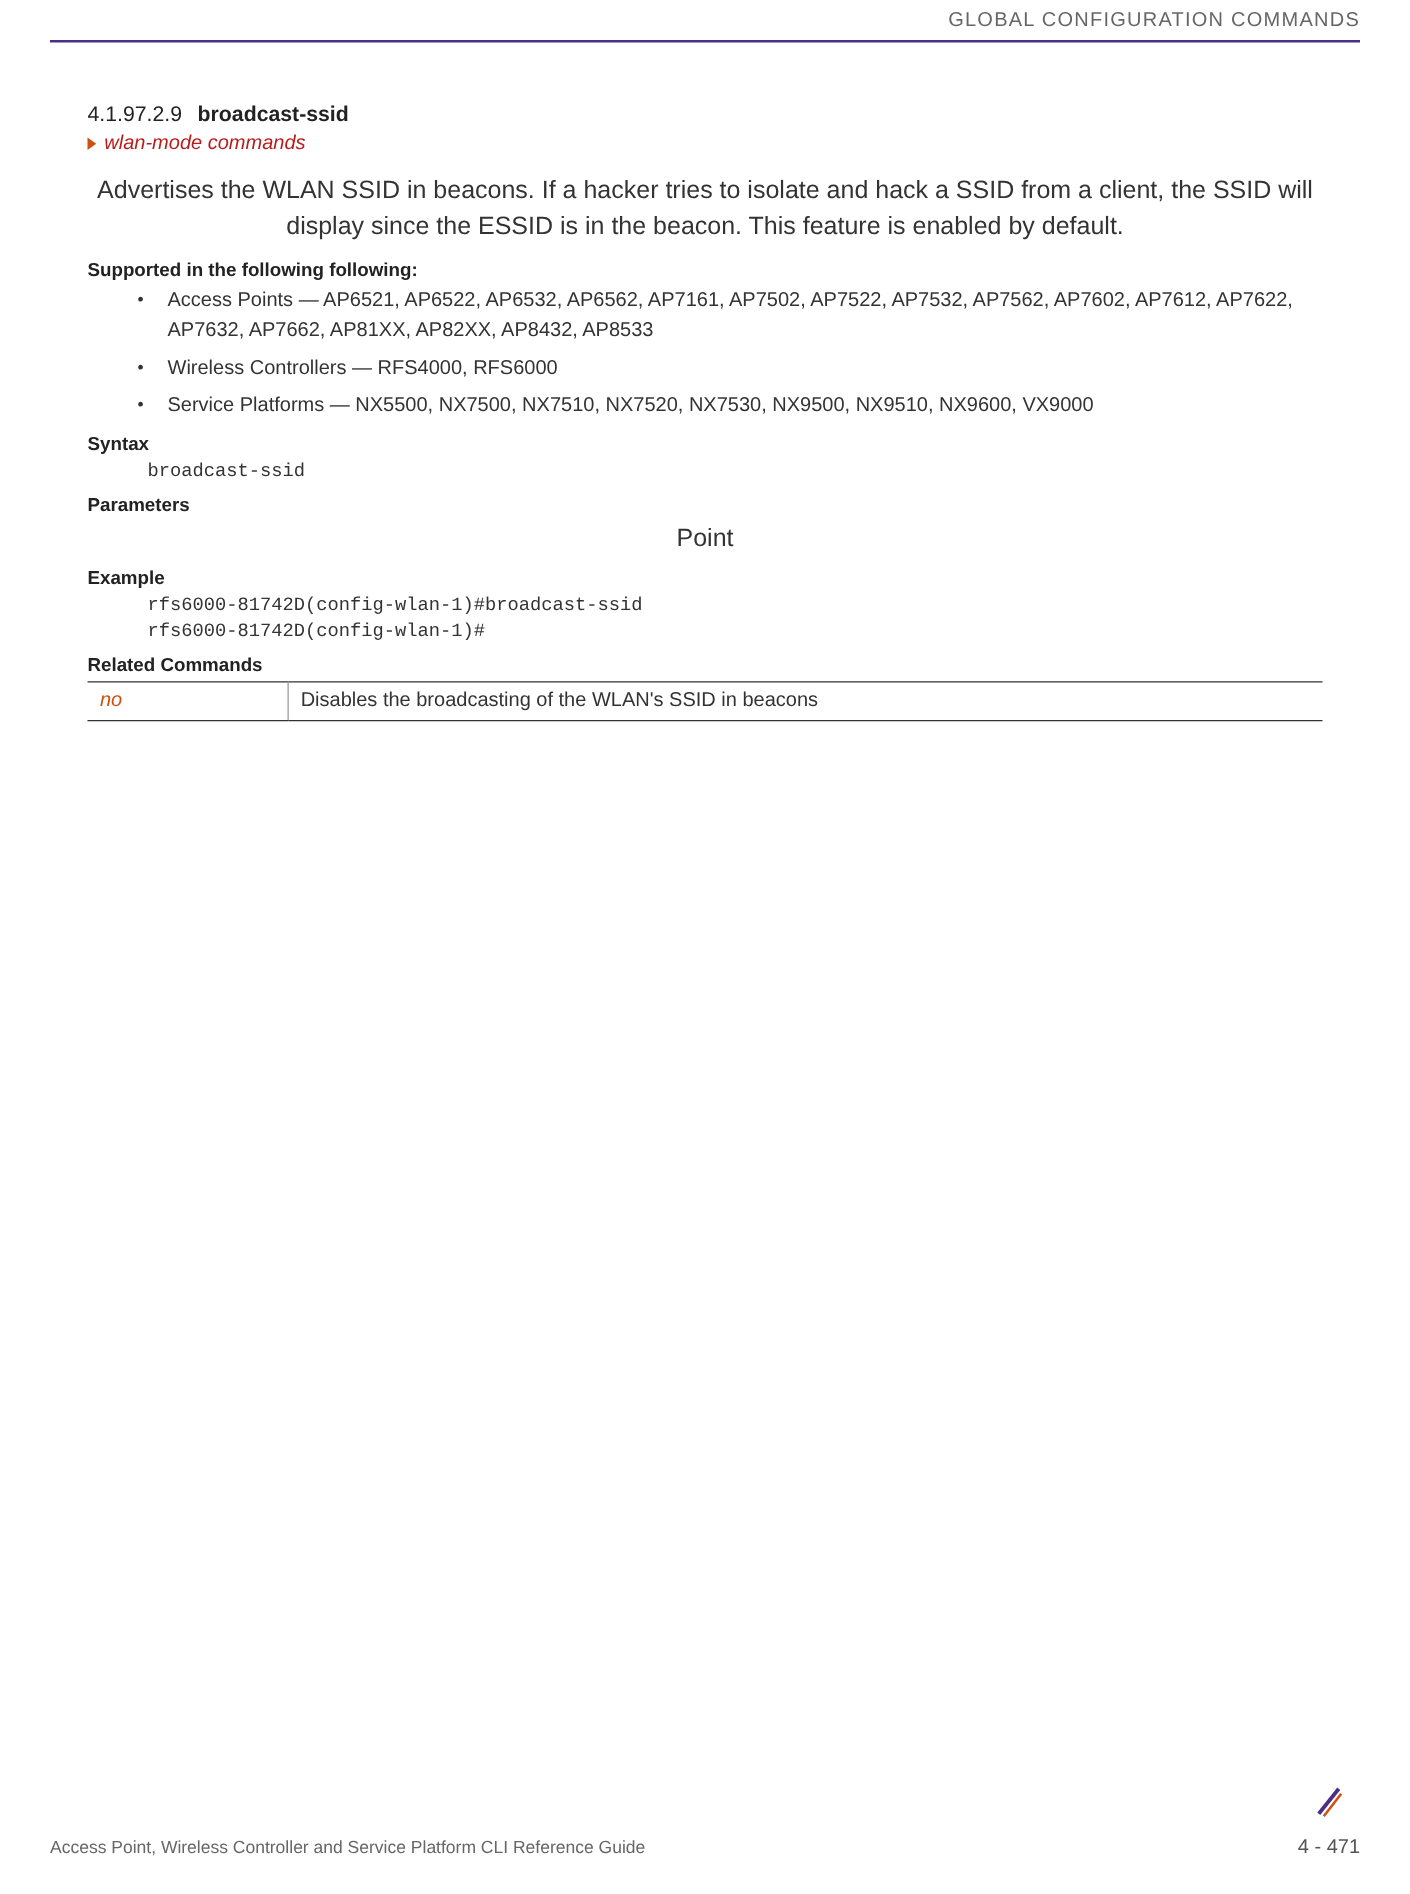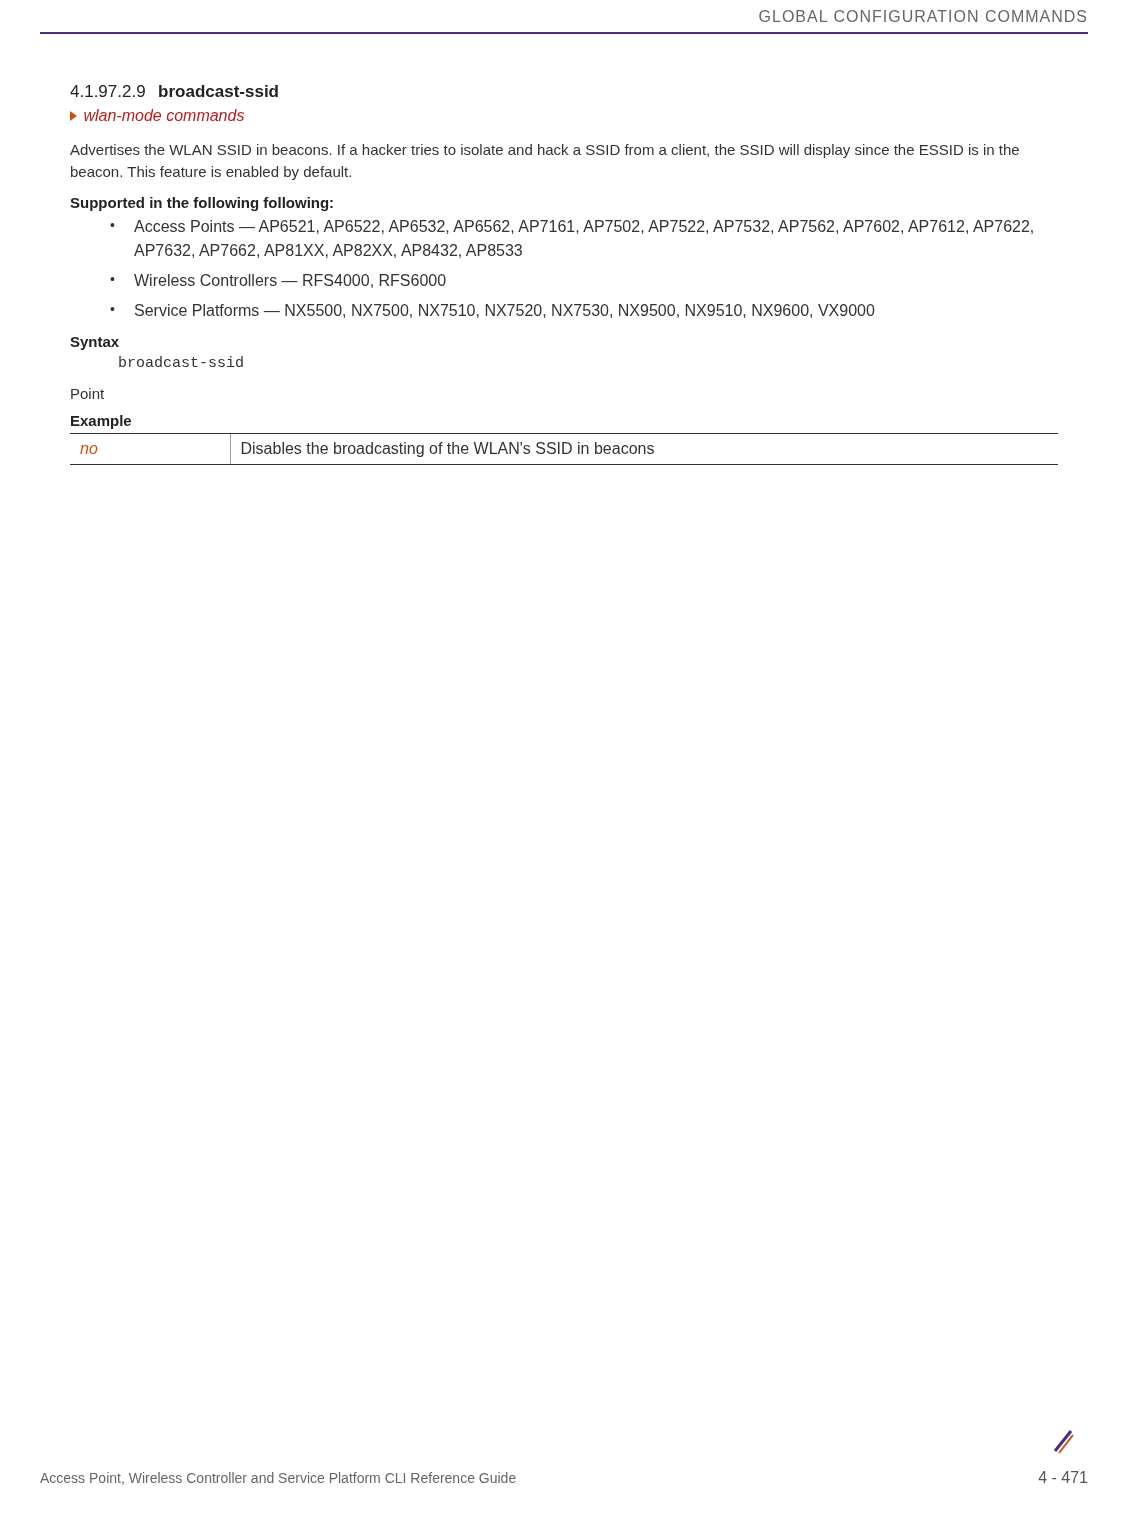--- a/index.html
+++ b/index.html
@@ -60,24 +60,25 @@
       vertical-align: middle;
       margin-right: 2px;
     }
     .link-text {
       color: #b91c1c;
       font-style: italic;
       font-size: 16px;
       vertical-align: middle;
     }
     .body-text {
-      font-size: 15px;
+      font-size: 20px;
       color: #333;
       line-height: 1.45;
       margin-bottom: 12px;
+      text-align: center;
     }
     .bold-heading {
       font-weight: bold;
       font-size: 15px;
       color: #222;
       margin-top: 8px;
       margin-bottom: 4px;
     }
     ul.platform-list {
       list-style: none;
@@ -183,24 +184,28 @@
   <p class="bold-heading">Supported in the following following:</p>
   <ul class="platform-list">
     <li>Access Points — AP6521, AP6522, AP6532, AP6562, AP7161, AP7502, AP7522, AP7532, AP7562, AP7602, AP7612, AP7622, AP7632, AP7662, AP81XX, AP82XX, AP8432, AP8533</li>
     <li>Wireless Controllers — RFS4000, RFS6000</li>
     <li>Service Platforms — NX5500, NX7500, NX7510, NX7520, NX7530, NX9500, NX9510, NX9600, VX9000</li>
   </ul>
 
   <p class="bold-heading">Syntax</p>
   <div class="code-block">broadcast-ssid</div>
 
+  <p class="bold-heading">Parameters</p>
   <p class="body-text" style="margin-bottom:8px;">Point</p>
 
   <p class="bold-heading">Example</p>
-
+  <div class="code-block">rfs6000-81742D(config-wlan-1)#broadcast-ssid
+rfs6000-81742D(config-wlan-1)#</div>
+
+  <p class="bold-heading">Related Commands</p>
   <table class="related-table">
     <tbody>
         <tr>
       <td><span class="cmd-link">no</span></td>
       <td>Disables the broadcasting of the WLAN's SSID in beacons</td>
     </tr>
   </tbody>
     </table>
 
 </div>

